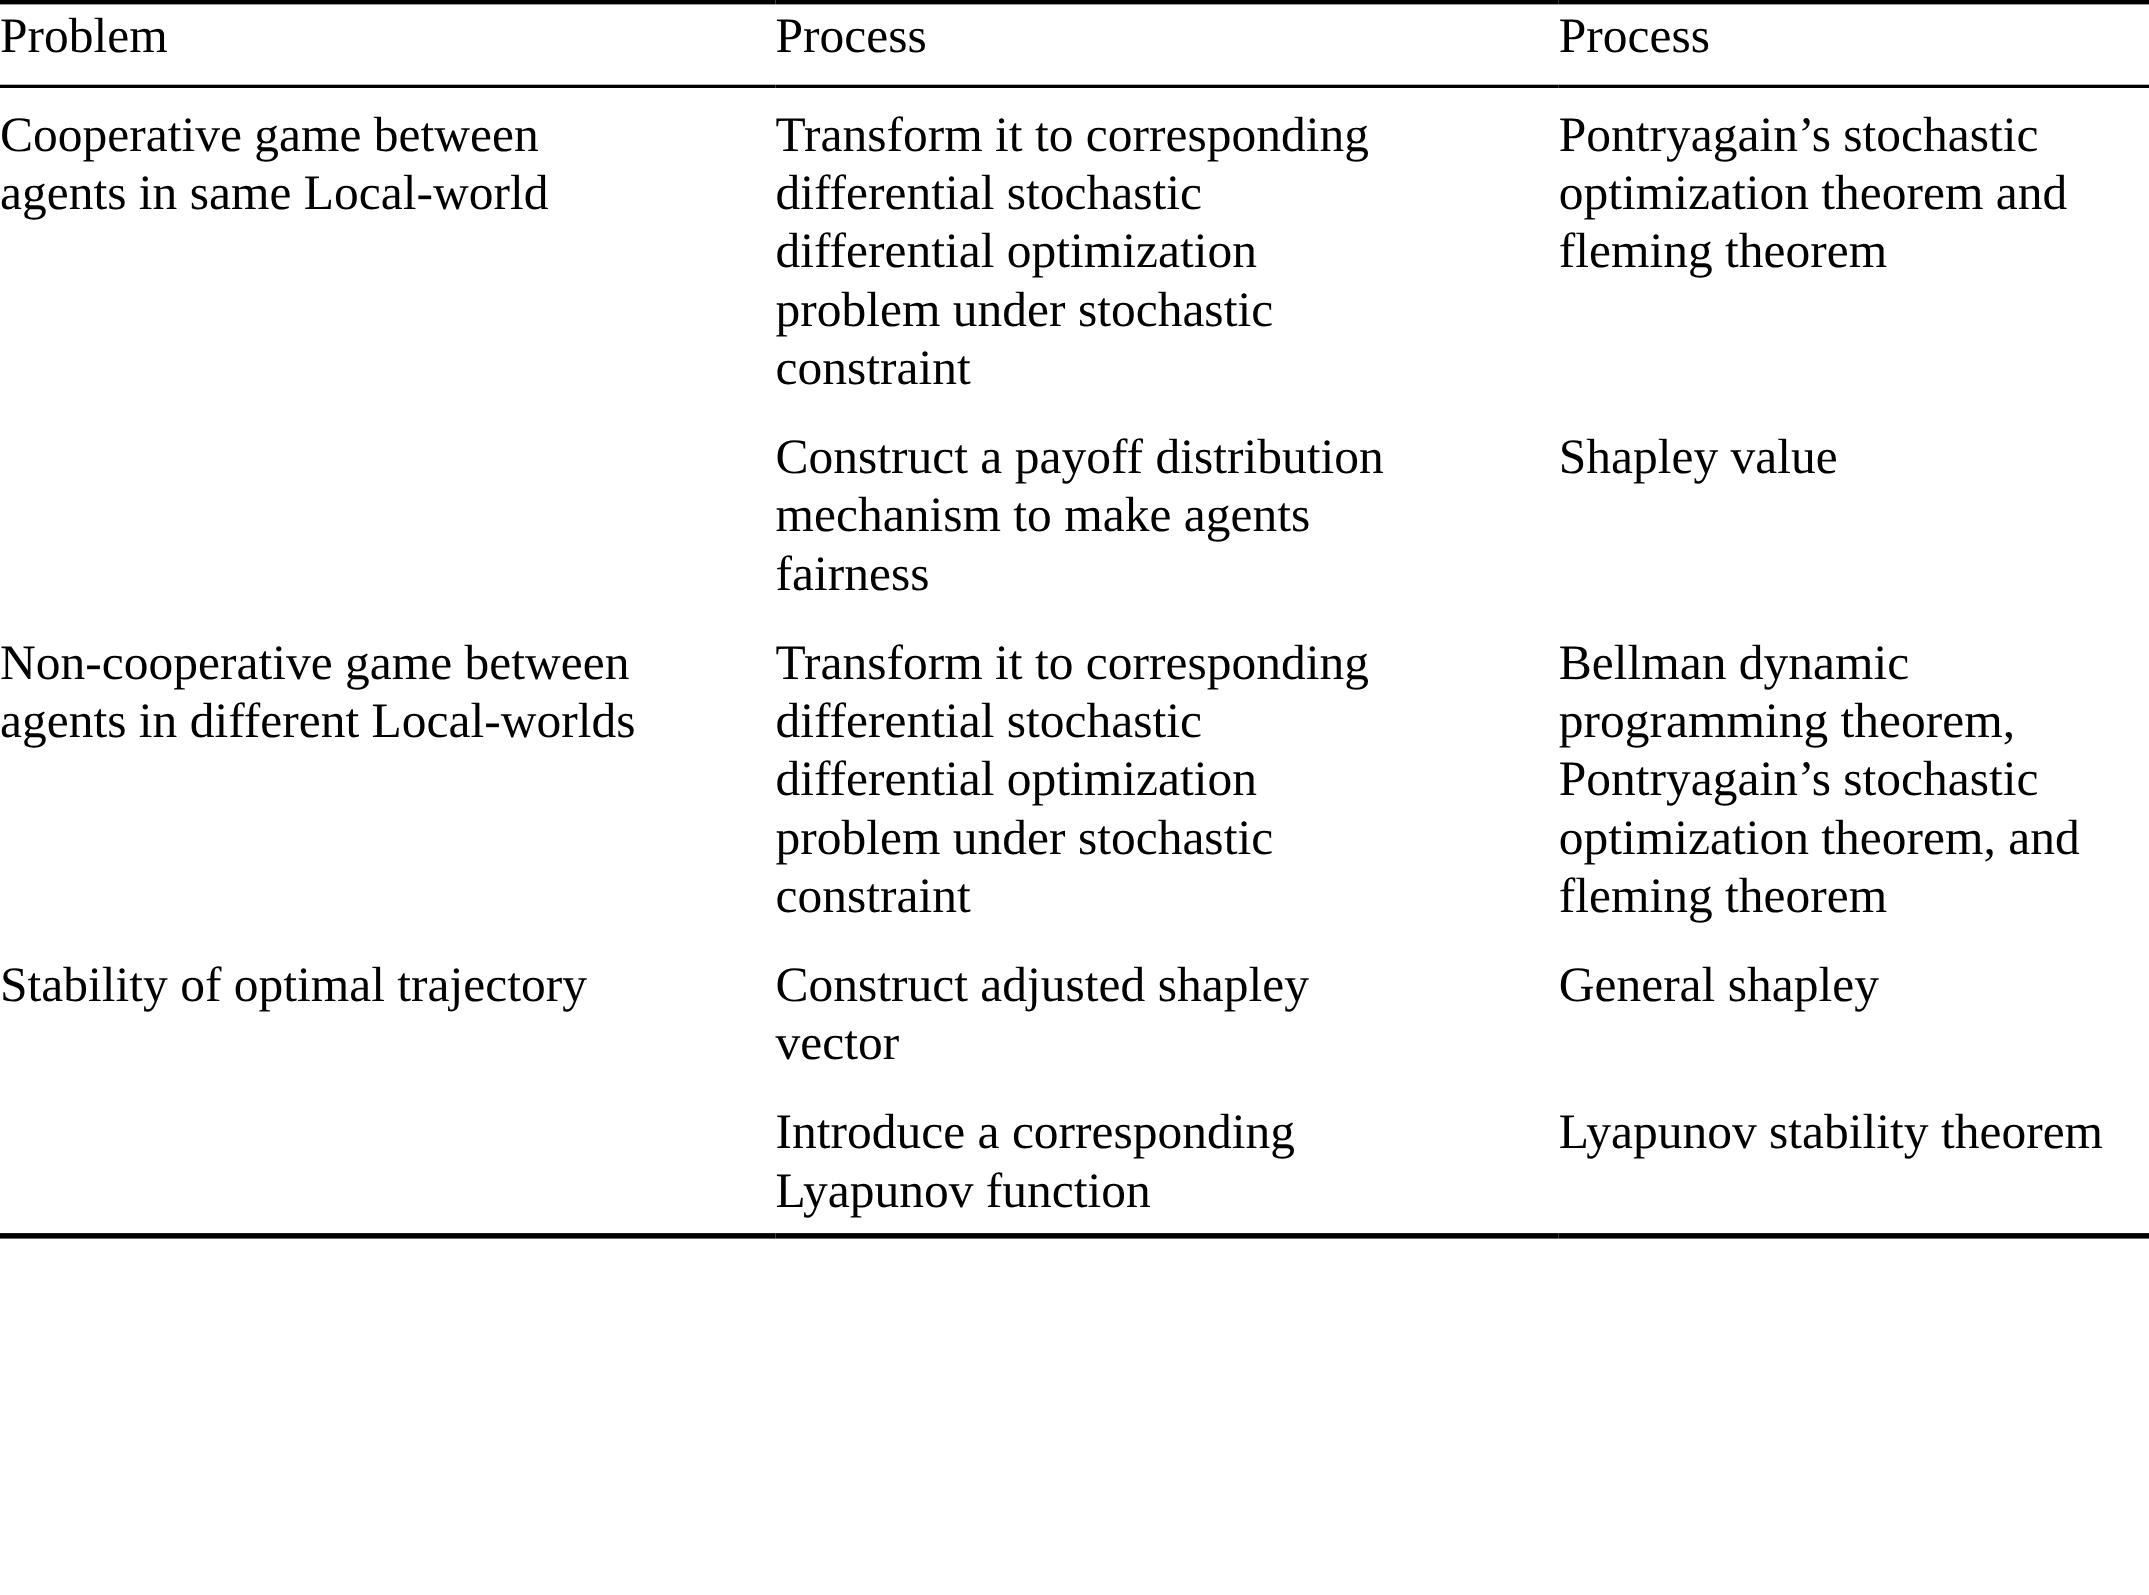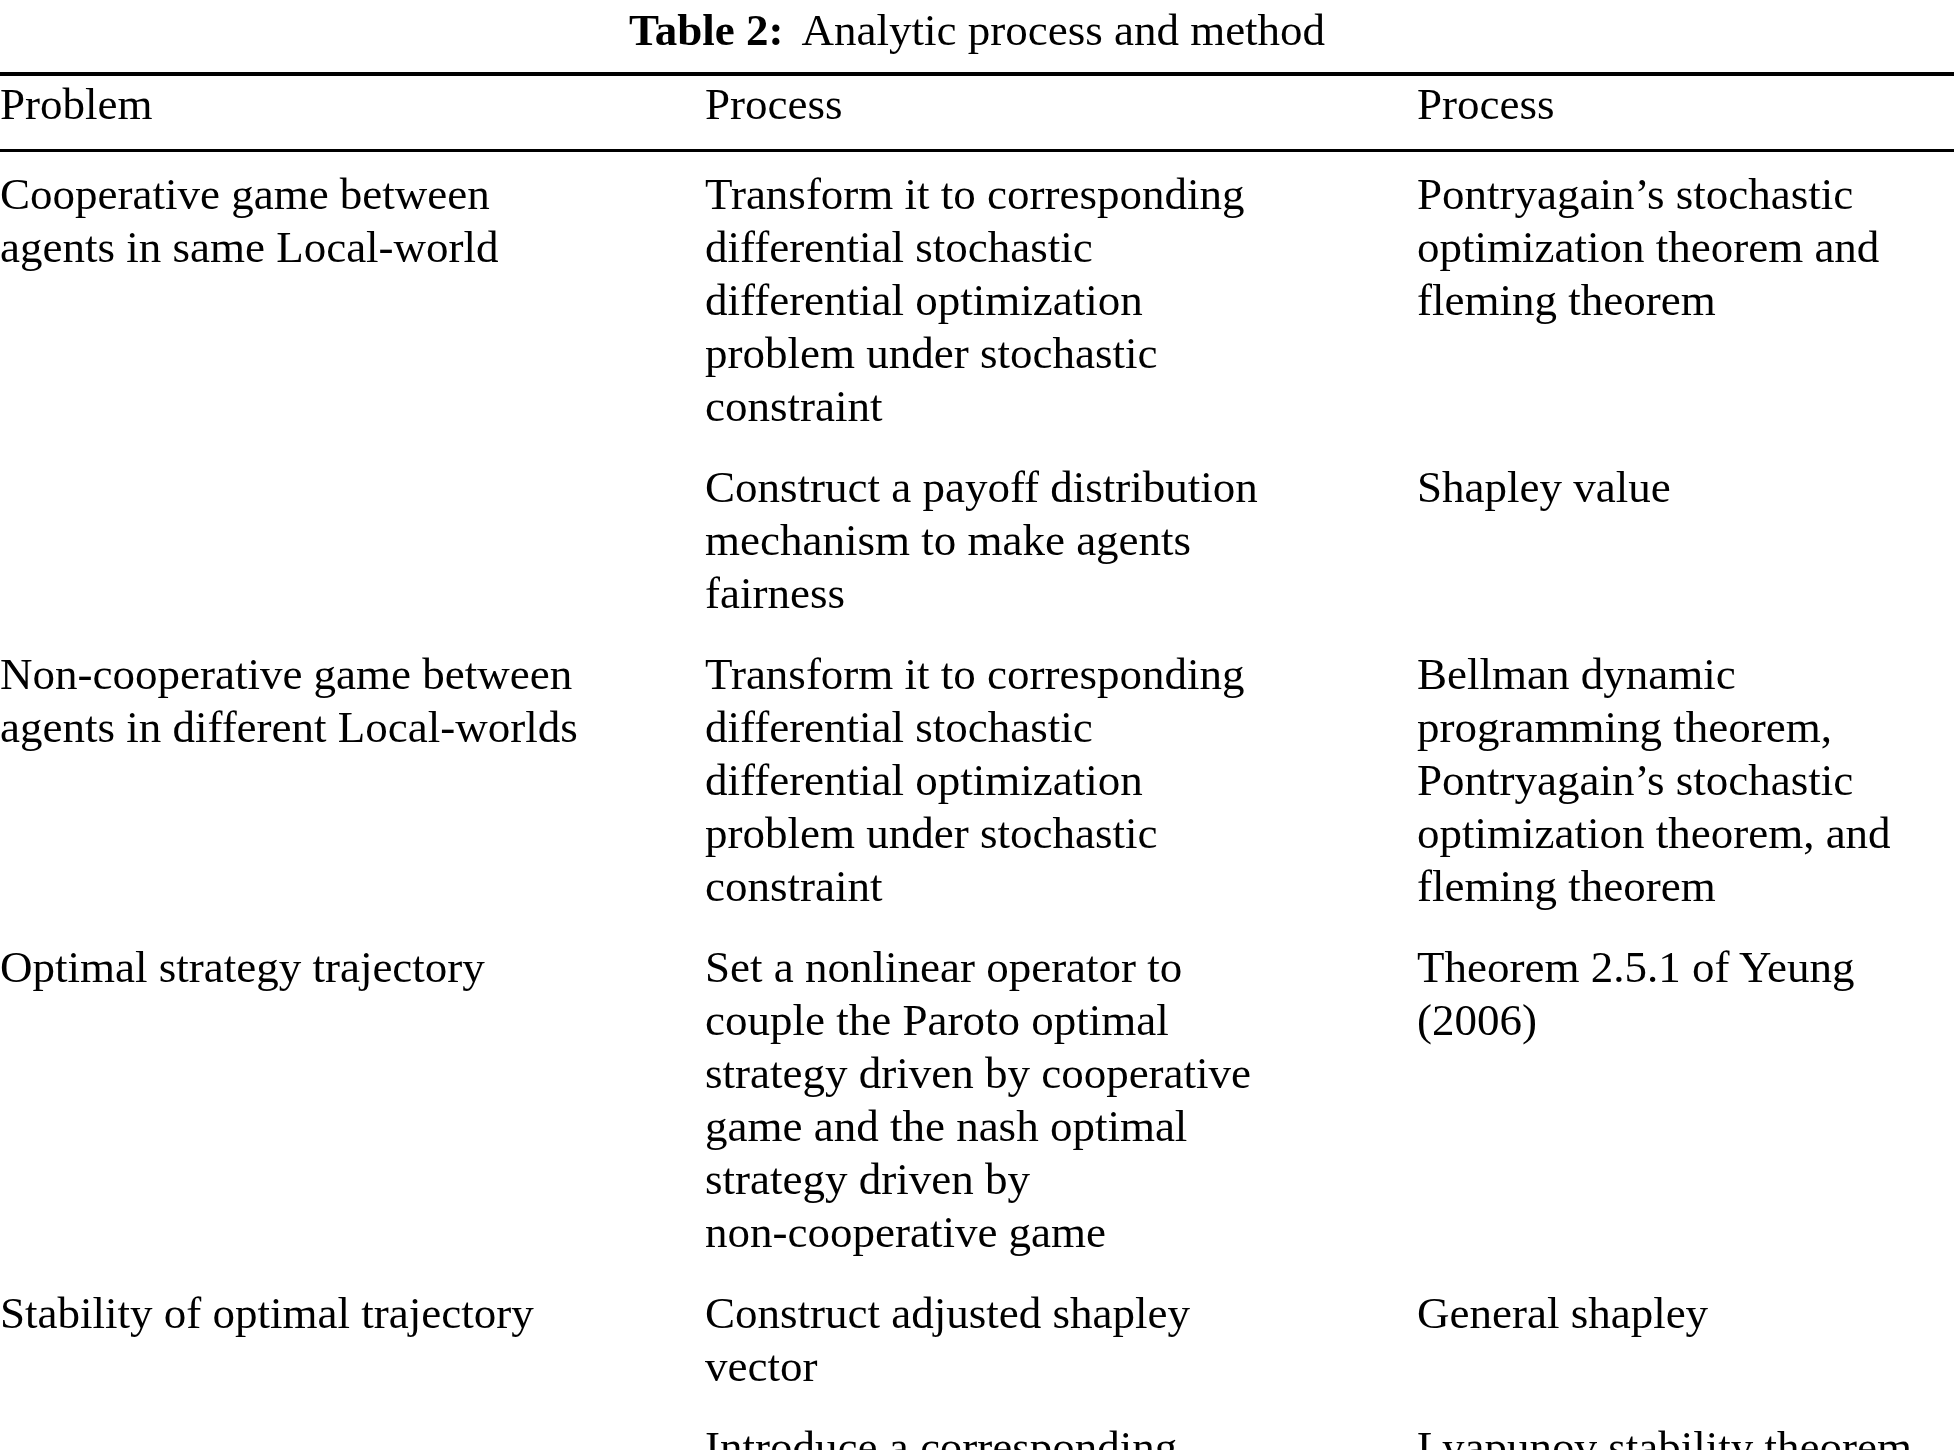--- a/index.html
+++ b/index.html
@@ -50,21 +50,20 @@
   }
   table.analytic td {
     padding-top: 16px;
   }
 </style>
 </head>
 <body>
 
 <div class="page">
 
-  <div class="caption"><span class="cap-label">Table 2:</span><span class="cap-text">Analytic process and method</span></div>
 
   <table class="analytic">
     <colgroup>
       <col style="width:705px">
       <col style="width:712px">
       <col style="width:537px">
     </colgroup>
     <thead>
       <tr>
         <th>Problem</th>
@@ -100,31 +99,20 @@
 differential optimization
 problem under stochastic
 constraint</td>
         <td>Bellman dynamic
 programming theorem,
 Pontryagain’s stochastic
 optimization theorem, and
 fleming theorem</td>
       </tr>
       <tr>
-        <td>Optimal strategy trajectory</td>
-        <td>Set a nonlinear operator to
-couple the Paroto optimal
-strategy driven by cooperative
-game and the nash optimal
-strategy driven by
-non-cooperative game</td>
-        <td>Theorem 2.5.1 of Yeung
-(2006)</td>
-      </tr>
-      <tr>
         <td>Stability of optimal trajectory</td>
         <td>Construct adjusted shapley
 vector</td>
         <td>General shapley</td>
       </tr>
       <tr>
         <td></td>
         <td>Introduce a corresponding
 Lyapunov function</td>
         <td>Lyapunov stability theorem</td>

